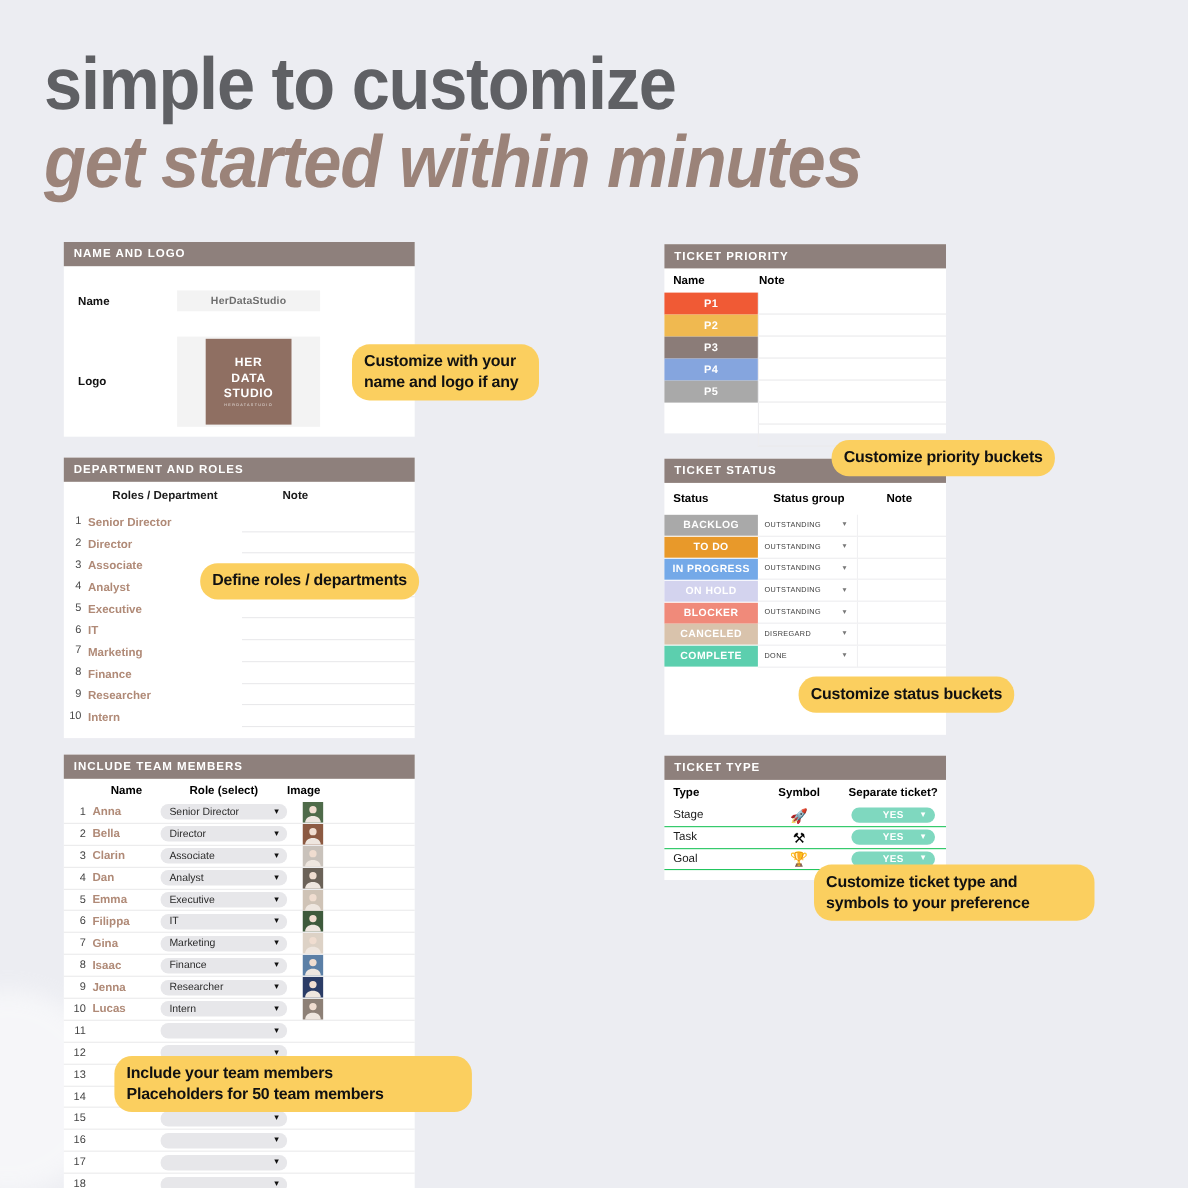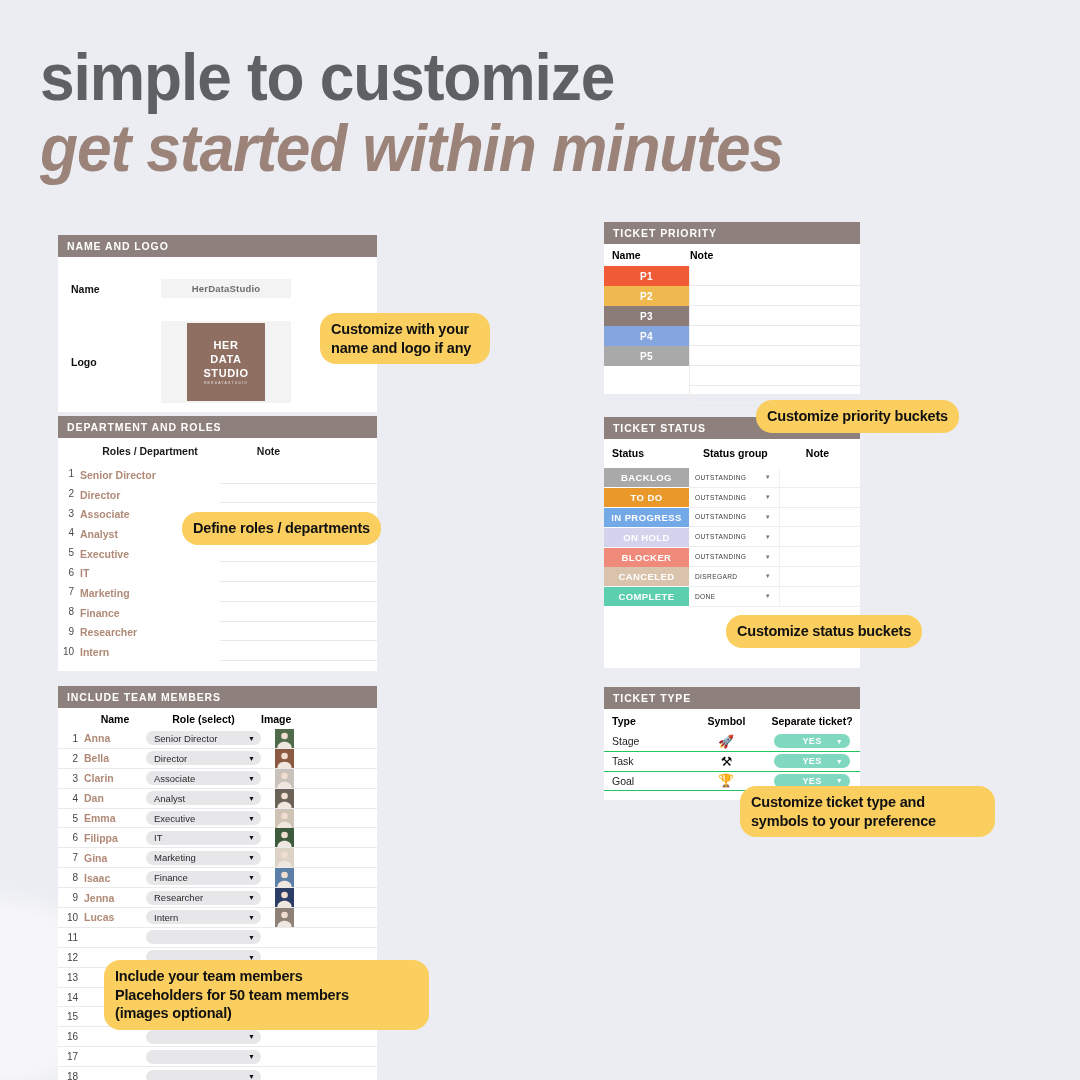--- a/index.html
+++ b/index.html
@@ -42,21 +42,21 @@
   .rownum {
     color:#4a4a4a; font-size:10px; text-align:right; padding-right:6px;
     width:22px; display:inline-block;
   }
 
   
   .p-left { left:58px; width:319px; }
   .p-right { left:604px; width:256px; }
 
   
-  #panel-name-logo { top:235px; height:177px; }
+  #panel-name-logo { top:220px; height:177px; }
   .nl-row { display:flex; align-items:center; padding:0 0 0 13px; }
   .nl-label { font-weight:700; font-size:10.5px; width:90px; color:#111; }
   .nl-value {
     background:#f3f3f3; width:130px; text-align:center; font-size:9.5px;
     font-weight:700; color:#6d6d6d; padding:4px 0; letter-spacing:.2px;
   }
   .logo-cell { background:#f3f3f3; width:130px; padding:2px 0; display:flex; justify-content:center; }
   .logo-box {
     background:#8f6f62; width:78px; height:78px; display:flex; flex-direction:column;
     align-items:center; justify-content:center; gap:2px;
@@ -608,20 +608,19 @@
         </div>
       </div>
     </div>
 </div>
 
 <div class="callout" id="callout-name-logo">Customize with your name and logo if any</div>
 <div class="callout" id="callout-roles">Define roles / departments</div>
 <div class="callout" id="callout-team">
   <div>Include your team members</div>
   <div>Placeholders for 50 team members</div>
-  <div>(images optional)</div>
 </div>
 <div class="callout" id="callout-priority">Customize priority buckets</div>
 <div class="callout" id="callout-status">Customize status buckets</div>
 <div class="callout" id="callout-type">
   <div>Customize ticket type and</div>
   <div>symbols to your preference</div>
 </div>
 
 </body></html>

